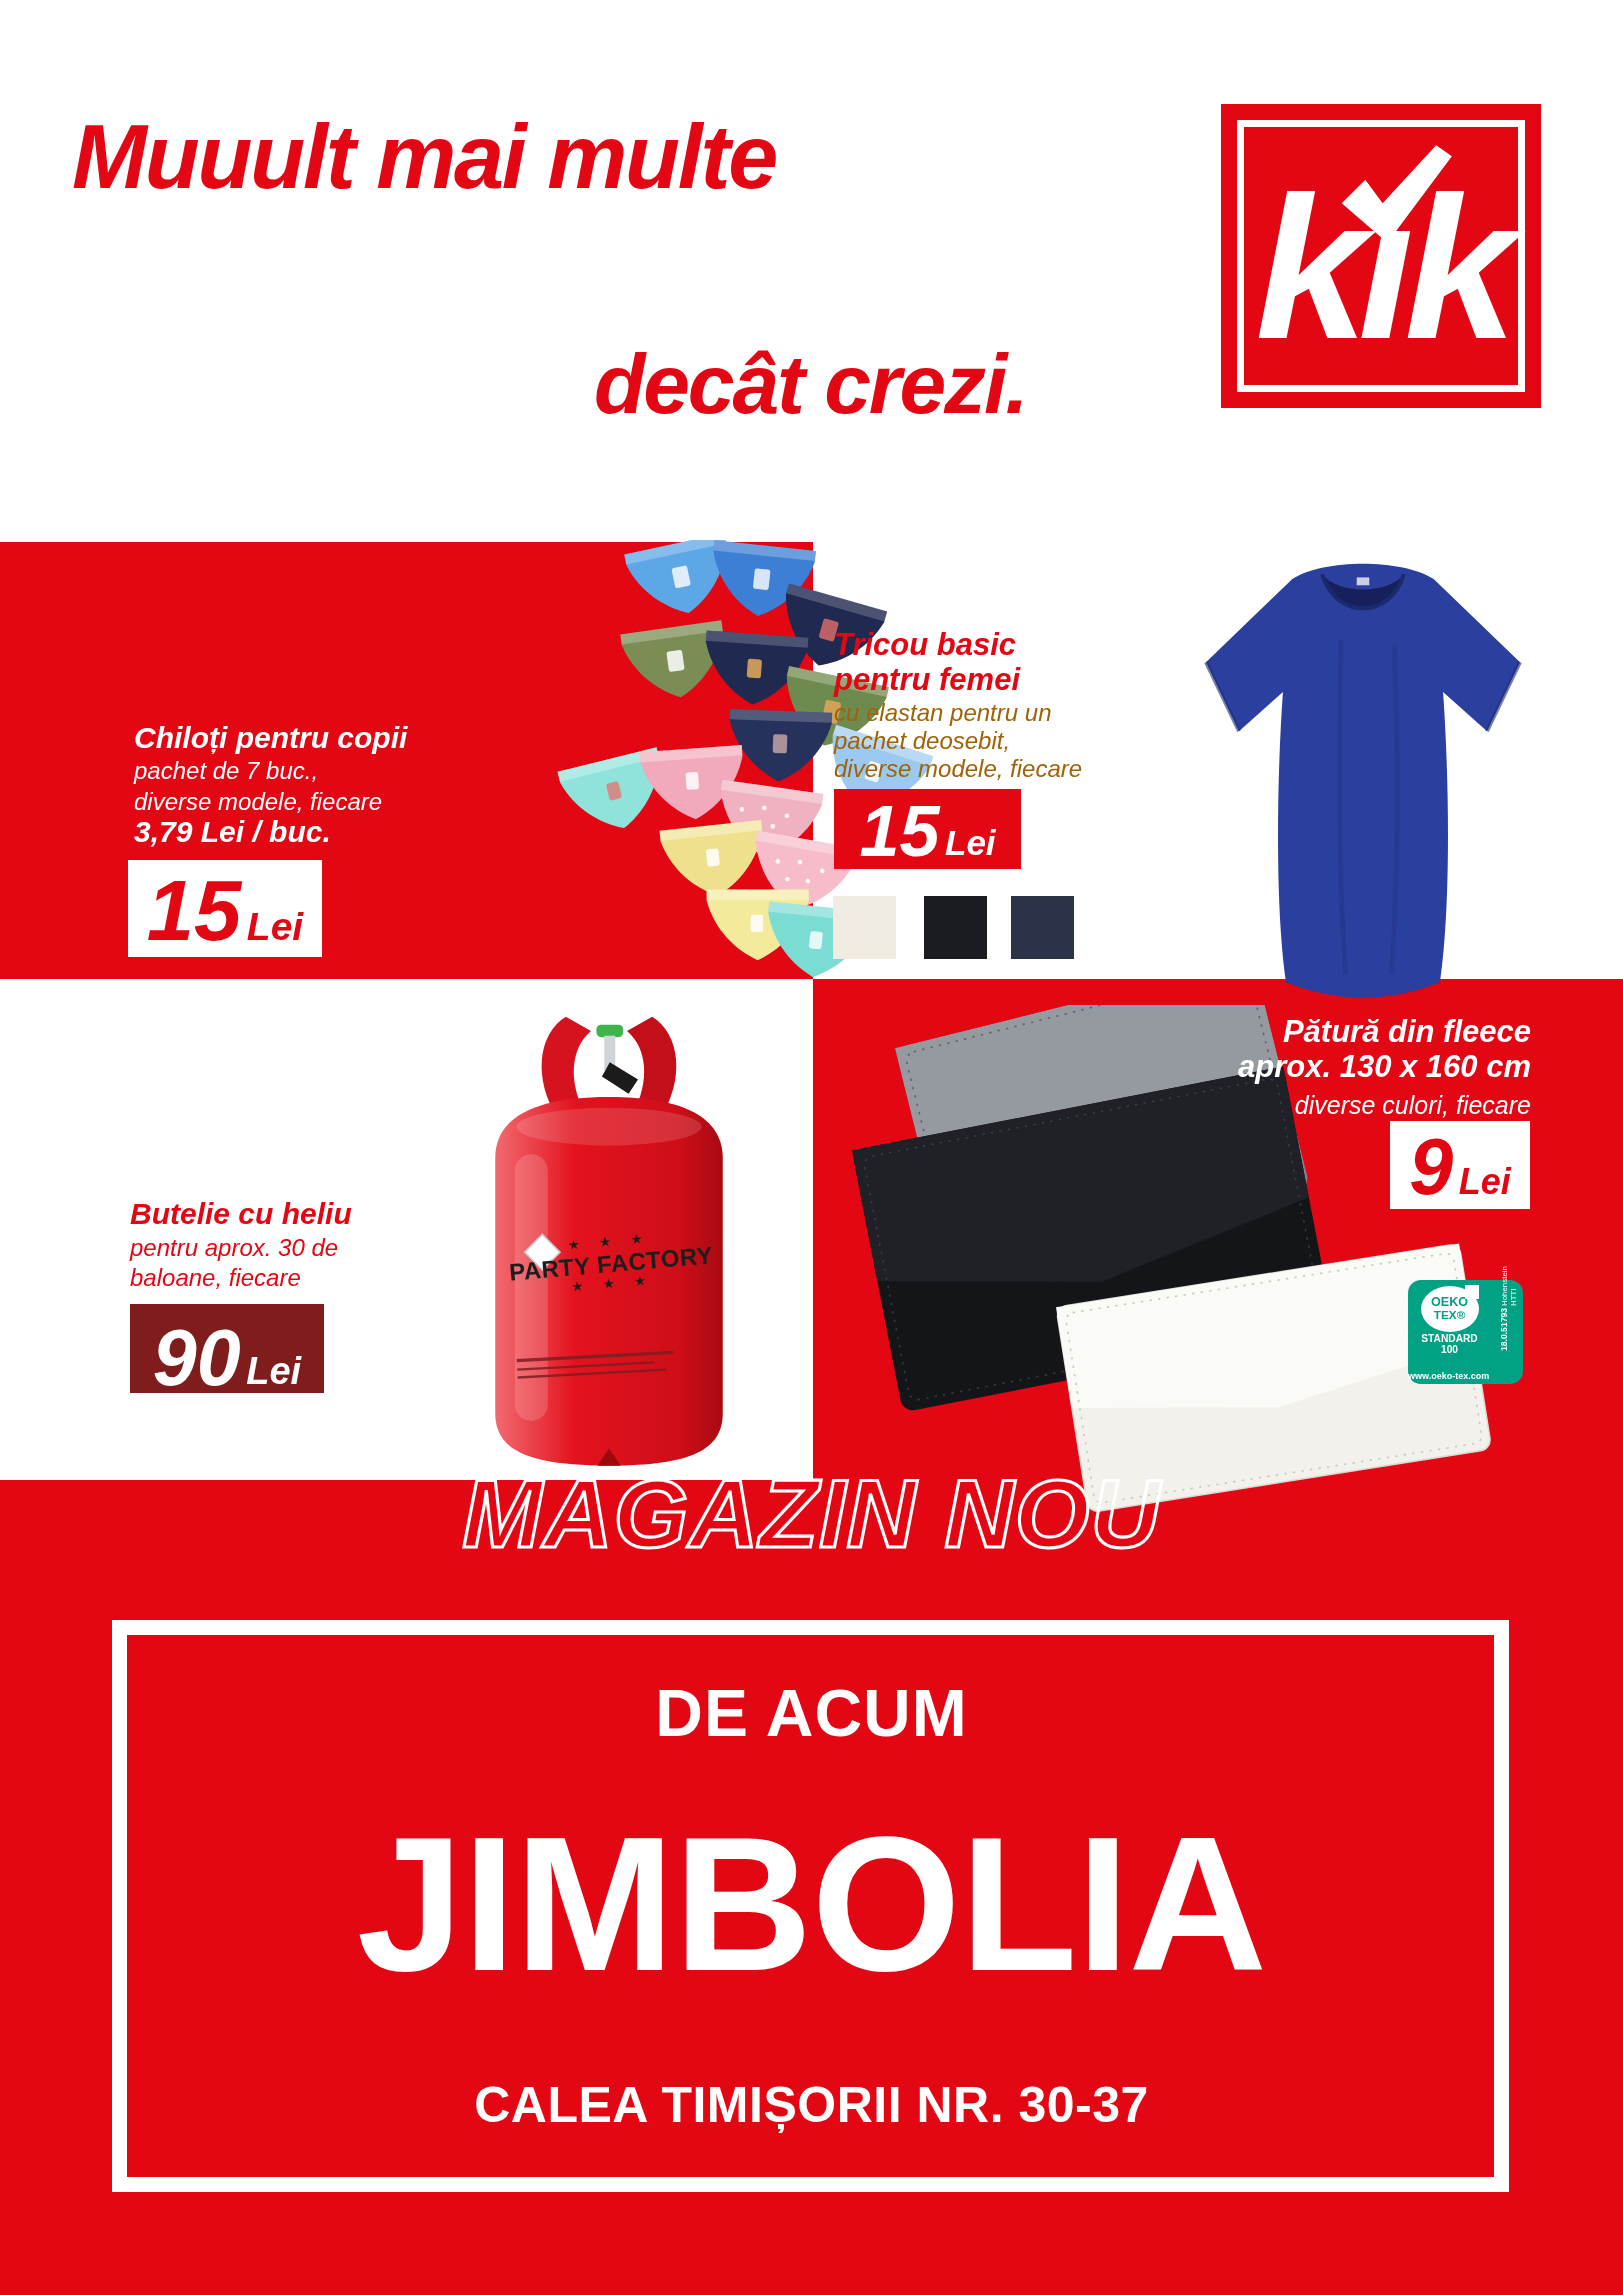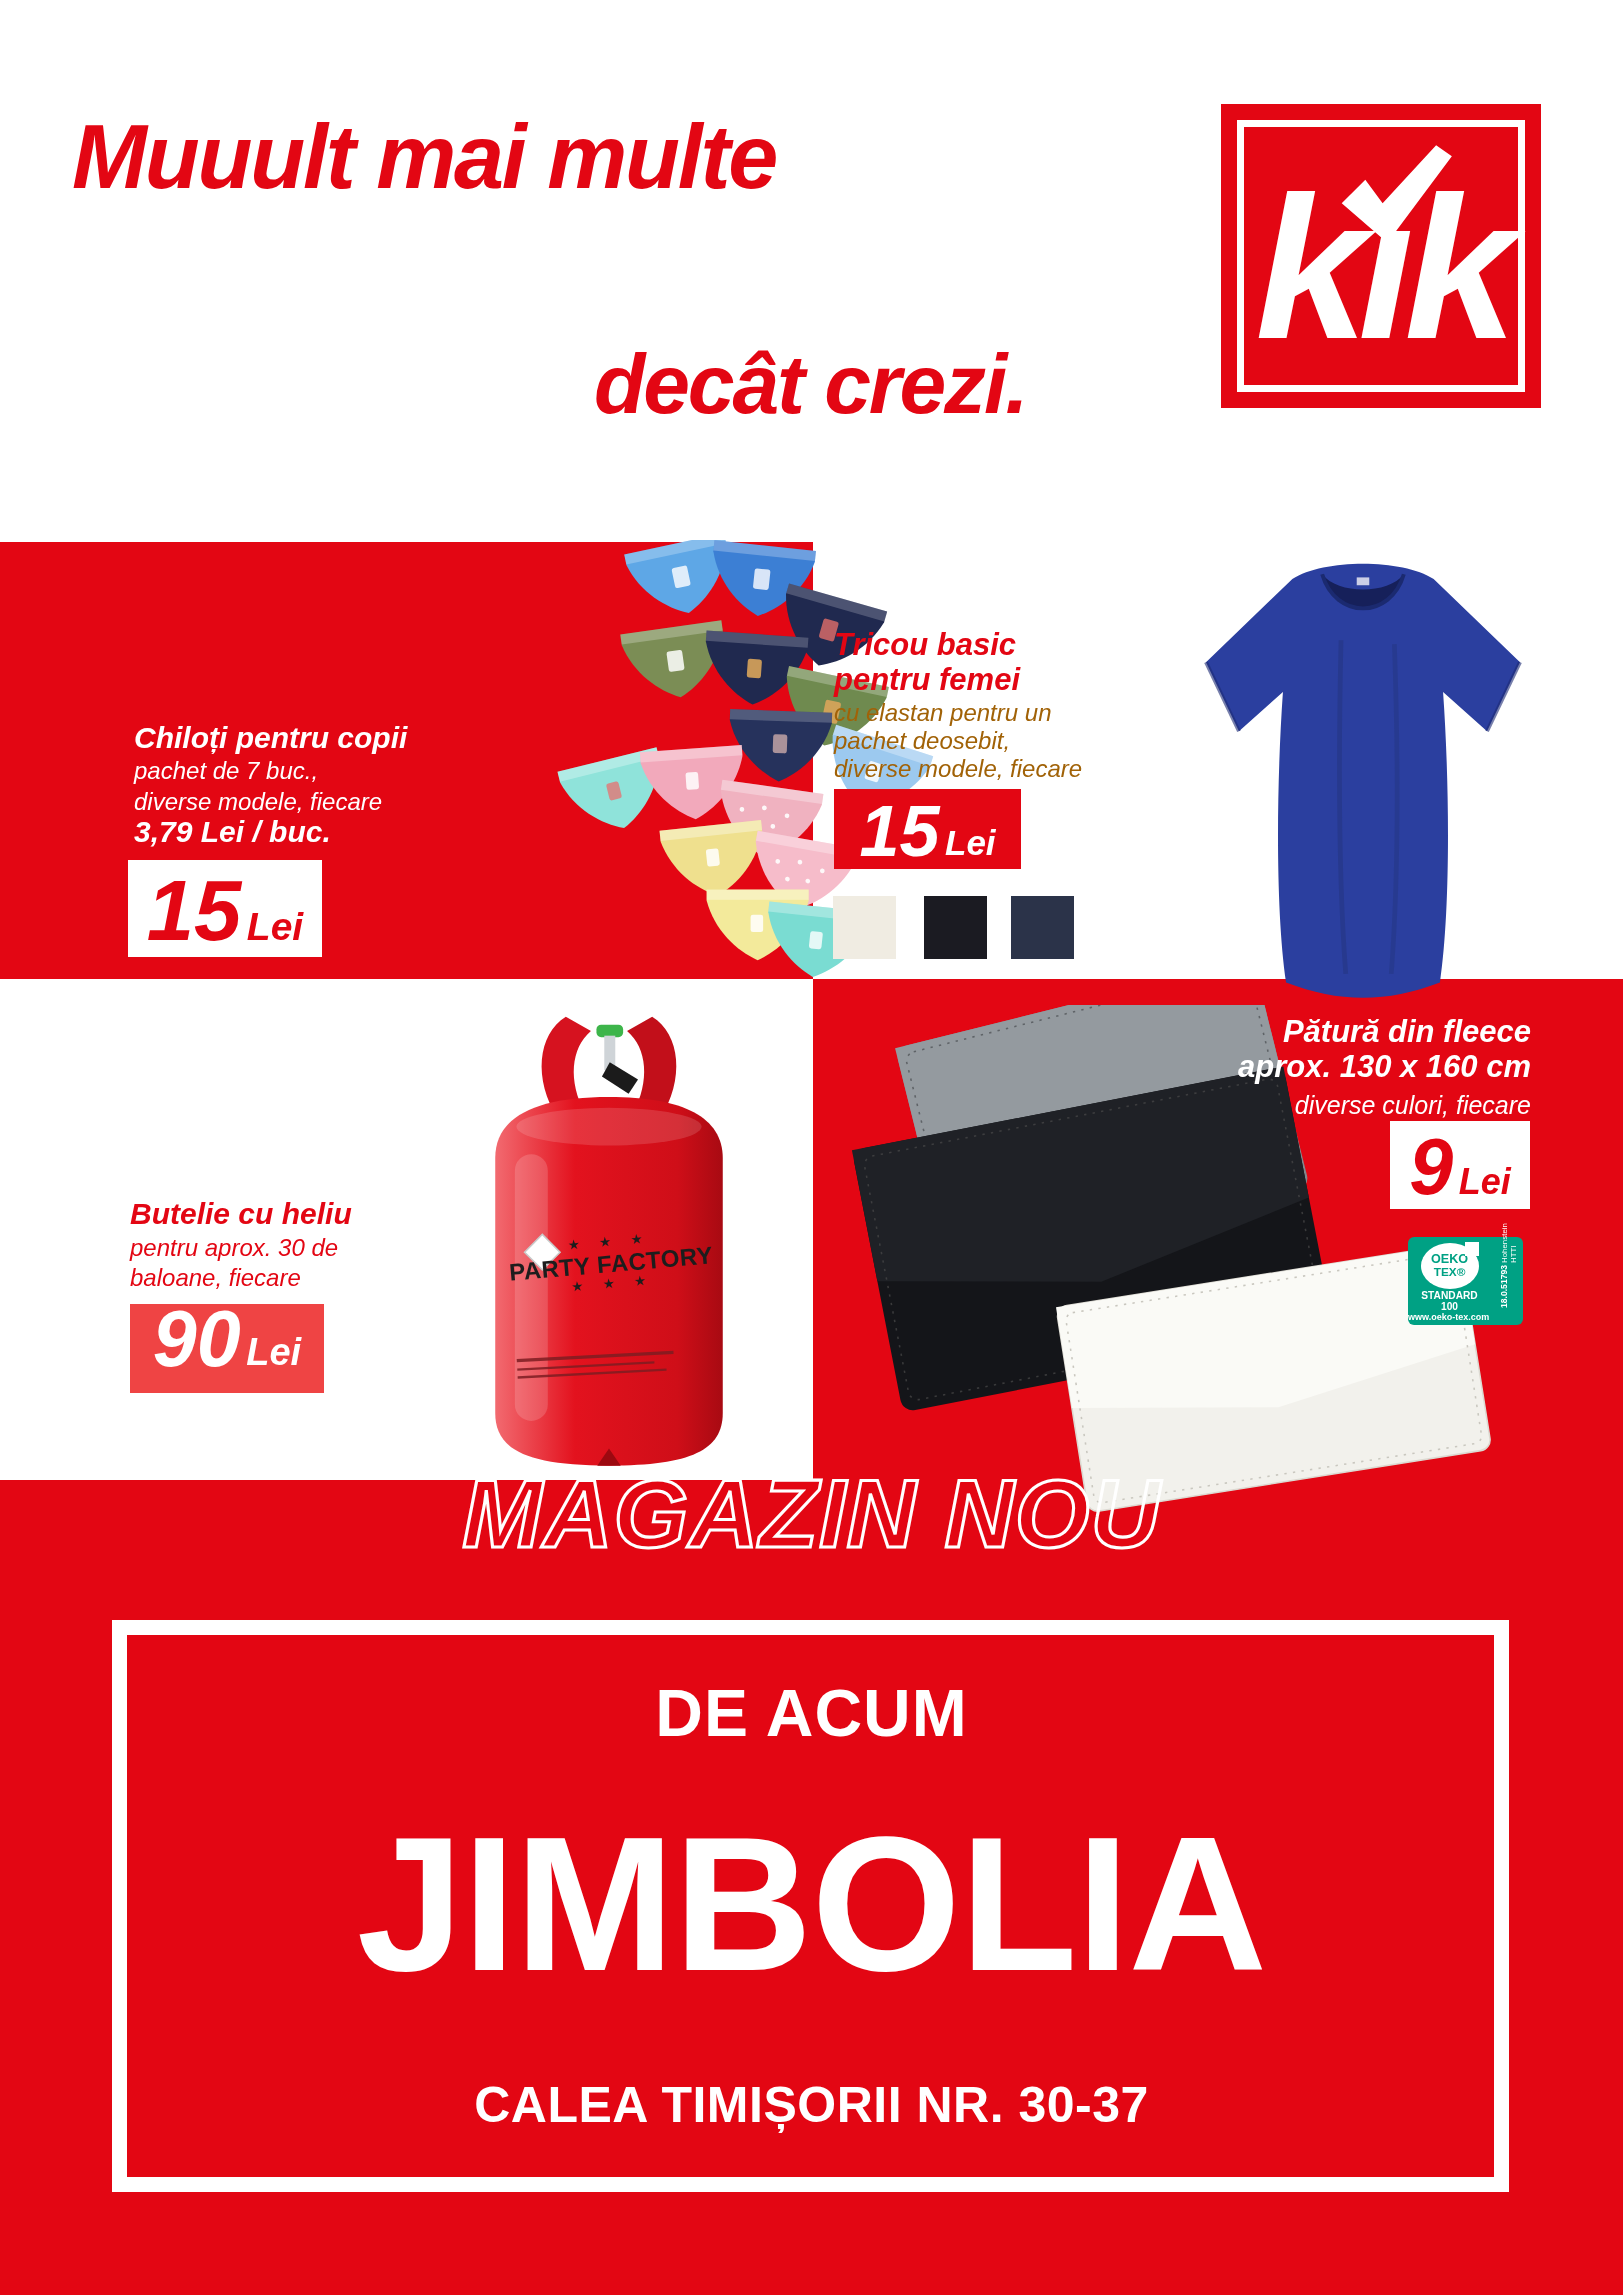--- a/index.html
+++ b/index.html
@@ -30,21 +30,21 @@
   #panel-bottom{left:0;top:1480px;width:1623px;height:815px;background:#e30613;}
 
   
   .tag{display:flex;align-items:flex-end;justify-content:center;font-style:italic;font-weight:bold;}
   .tag .num{line-height:0.78;}
   .tag .cur{line-height:0.92;margin-left:5.5px;}
   #tag-underwear{left:128px;top:860px;width:194px;height:97px;background:#ffffff;color:#e30613;padding-bottom:12.6px;box-sizing:border-box;}
   #tag-underwear .num{font-size:85px;} #tag-underwear .cur{font-size:39px;}
   #tag-tshirt{left:834px;top:789px;width:187px;height:80px;background:#e30613;color:#ffffff;padding-bottom:10.2px;box-sizing:border-box;}
   #tag-tshirt .num{font-size:72px;} #tag-tshirt .cur{font-size:35px;}
-  #tag-helium{left:130px;top:1304px;width:194px;height:89px;background:#ef4444;color:#ffffff;padding-bottom:23px;box-sizing:border-box;}
+  #tag-helium{left:130px;top:1304px;width:194px;height:89px;background:#7f1d1d;color:#ffffff;padding-bottom:4px;box-sizing:border-box;}
   #tag-helium .num{font-size:79px;} #tag-helium .cur{font-size:38px;}
   #tag-fleece{left:1390px;top:1121px;width:140px;height:88px;background:#ffffff;color:#e30613;padding-bottom:11px;box-sizing:border-box;}
   #tag-fleece .num{font-size:79px;} #tag-fleece .cur{font-size:36px;}
 
   
   .ptitle{font-style:italic;font-weight:bold;line-height:1.12;}
   .pdesc{font-style:italic;line-height:1.3;}
   #uw-title{left:134px;top:721px;font-size:30px;color:#fff;}
   #uw-desc{left:134px;top:755px;font-size:24px;color:#fff;}
   #uw-unit{left:134px;top:815px;font-size:30px;color:#fff;font-style:italic;font-weight:bold;}
@@ -66,21 +66,21 @@
   #underwear-img{left:530px;top:540px;width:471px;height:481px;}
   #tshirt-img{left:1143px;top:546px;width:440px;height:471px;}
   #tank-img{left:440px;top:1009px;width:338px;height:459px;}
   #tank-label{position:absolute;left:51px;top:226px;width:240px;transform:rotate(-5deg);
     text-align:center;color:#1d1d1d;}
   #tank-label .stars{font-size:13.4px;letter-spacing:7.9px;line-height:1.1;}
   #tank-label .brand{font-size:24px;font-weight:bold;letter-spacing:0.4px;line-height:1.15;}
   #blankets-img{left:848px;top:1005px;width:675px;height:534px;}
 
   
-  #oeko{left:1408px;top:1237px;width:115px;height:88px;background:#00a184;border-radius:6px;color:#fff;}
+  #oeko{left:1408px;top:1280px;width:115px;height:104px;background:#00a184;border-radius:13px;color:#fff;}
   #oeko-drop{position:absolute;left:12.6px;top:5.5px;width:58px;height:46px;background:#ffffff;
     border-radius:50% 50% 50% 50%;display:flex;flex-direction:column;align-items:center;justify-content:center;
     color:#00a184;font-weight:bold;line-height:1.02;}
   #oeko-drop:before{content:"";position:absolute;right:-0.8px;top:-0.8px;width:14px;height:14px;background:#fff;}
   #oeko-drop .l1{font-size:12.6px;} #oeko-drop .l2{font-size:11.8px;}
   #oeko-standard{position:absolute;left:0px;top:53px;width:83px;text-align:center;font-size:10.2px;font-weight:bold;line-height:1.1;}
   #oeko-cert{position:absolute;right:4.7px;top:3.1px;height:68px;display:flex;gap:1.6px;
     writing-mode:vertical-rl;transform:rotate(180deg);font-size:7.9px;line-height:1.15;}
   #oeko-cert .cnum{font-weight:bold;font-size:8.6px;}
   #oeko-url{position:absolute;left:0;bottom:3.1px;width:100%;text-align:left;font-size:9px;font-weight:bold;}

